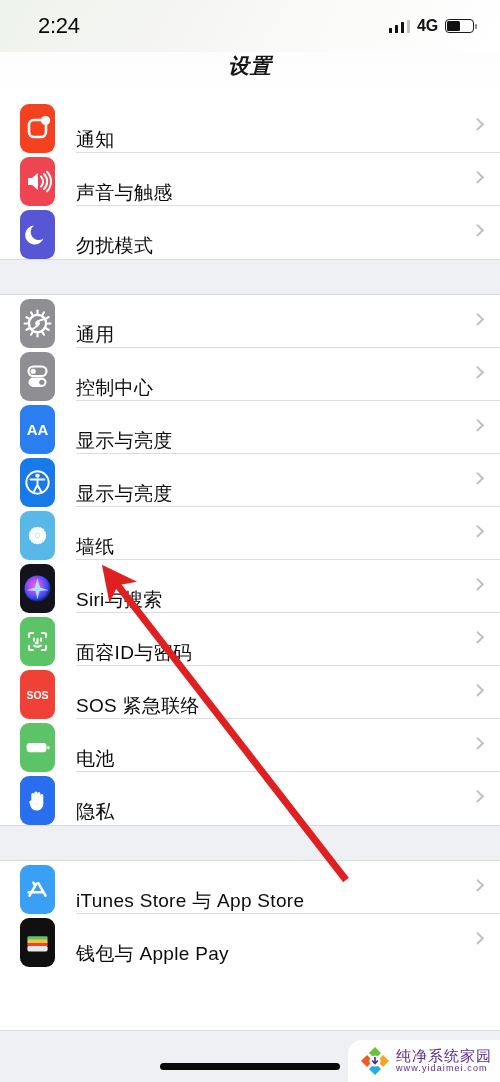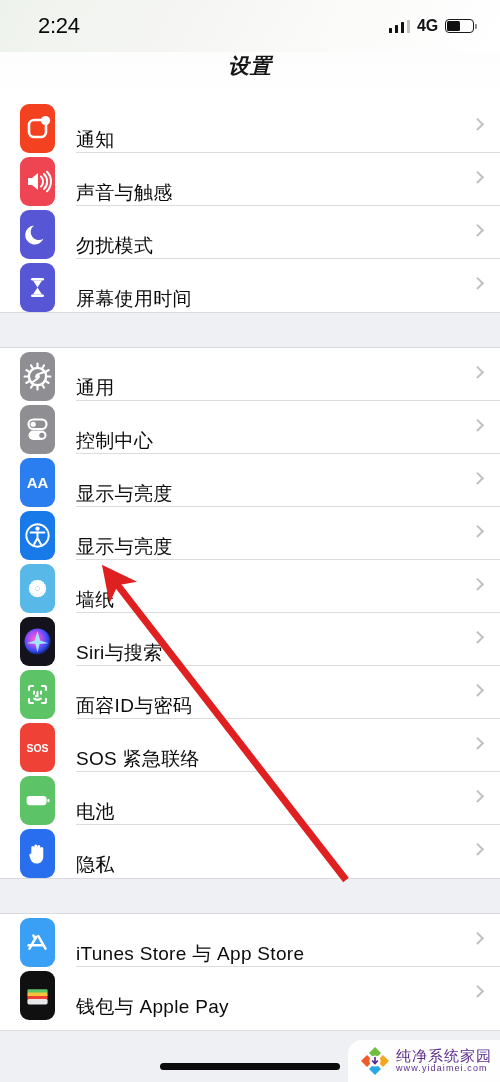--- a/index.html
+++ b/index.html
@@ -154,34 +154,20 @@
           <div class="icon-wrap">
             <div class="icon" style="background: rgb(87, 86, 213);">
               <svg width="35" height="35" viewBox="0 0 35 35">
         <path d="M23.5 21.5 A9.5 9.5 0 1 1 14 8.5 a7.6 7.6 0 0 0 9.5 13 Z" fill="#ffffff"></path>
               </svg>
             </div>
           </div>
           <div class="label">勿扰模式</div>
           <div class="chev"></div>
           <div class="sep"></div>
-        </div>
-        <div class="row">
-          <div class="icon-wrap">
-            <div class="icon" style="background: rgb(87, 86, 213);">
-              <svg width="35" height="35" viewBox="0 0 35 35">
-        <rect x="11" y="8" width="13" height="2.6" rx="1.3" fill="#ffffff"></rect>
-        <rect x="11" y="24.4" width="13" height="2.6" rx="1.3" fill="#ffffff"></rect>
-        <path d="M13 10.6 h9 l-4.5 6.9 z" fill="#ffffff"></path>
-        <path d="M13 24.4 h9 l-4.5 -6.9 z" fill="#ffffff"></path>
-              </svg>
-            </div>
-          </div>
-          <div class="label">屏幕使用时间</div>
-          <div class="chev"></div>
         </div>
       </div>
       <div class="gap"></div>
       <div class="group">
         <div class="row">
           <div class="icon-wrap">
             <div class="icon" style="background: rgb(142, 142, 147);">
               <svg width="35" height="35" viewBox="0 0 35 35">
         <g fill="#ffffff">
                   <g>

